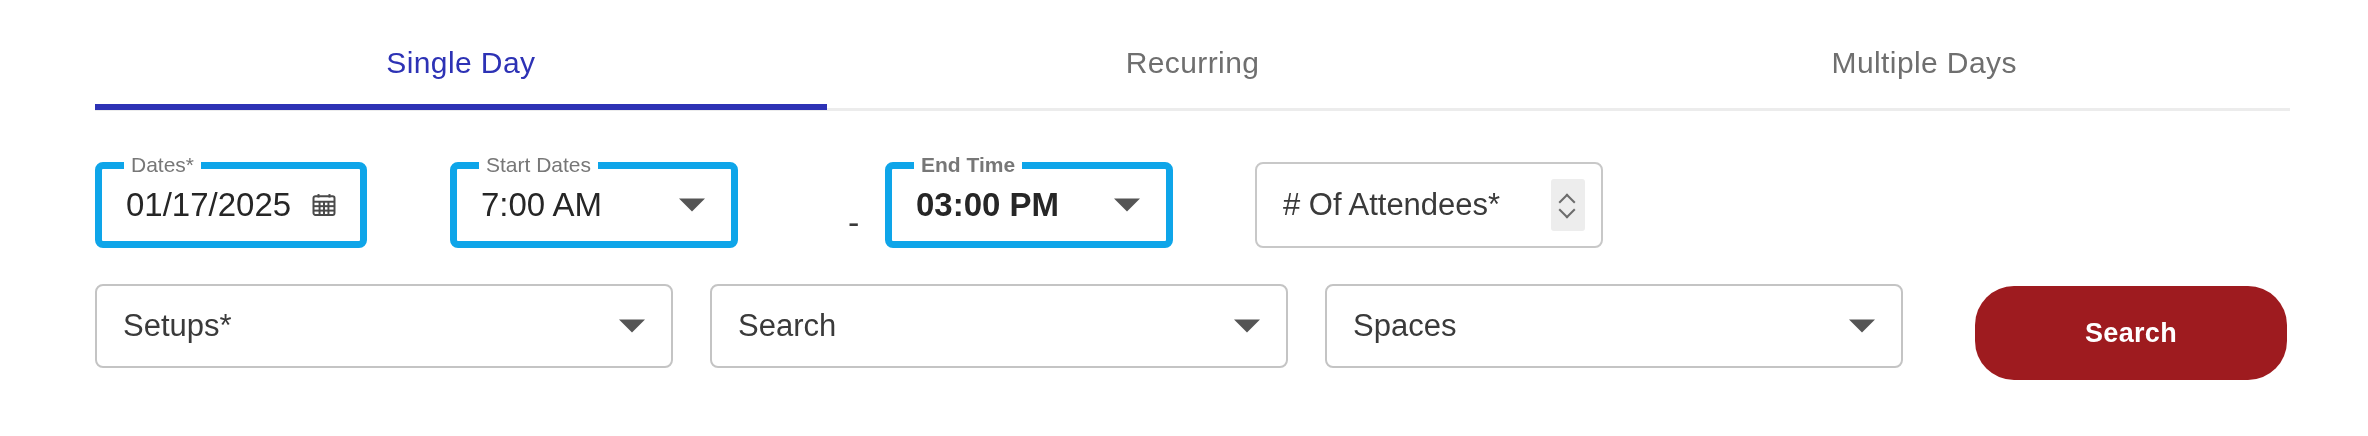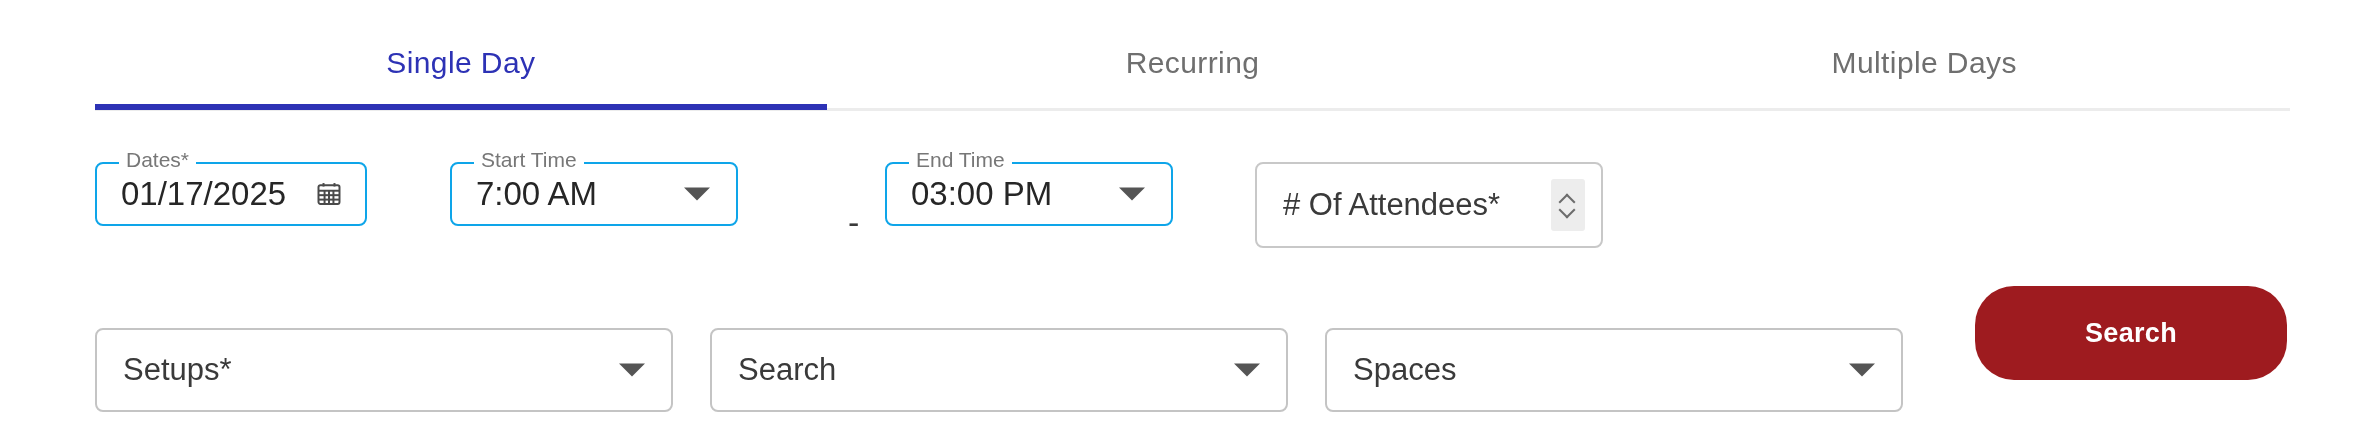--- a/index.html
+++ b/index.html
@@ -81,22 +81,22 @@
   .filter-row-1 {
     position: absolute;
     left: 95px;
     top: 148px;
     height: 100px;
   }
 
   .outlined-field {
     position: absolute;
     top: 14px;
-    height: 64px;
-    border: 2px solid #0ea5e9;
+    height: 86px;
+    border: 7px solid #0ea5e9;
     border-radius: 8px;
     background: #ffffff;
   }
   .outlined-field .legend {
     position: absolute;
     top: -15px;
     left: 22px;
     padding: 0 7px;
     background: #ffffff;
     font-size: 21px;
@@ -122,21 +122,21 @@
     top: 50%;
     transform: translateY(-50%);
     width: 28px;
     height: 28px;
     cursor: pointer;
   }
 
   
   #field-start-time { left: 355px; width: 288px; }
   
-  #field-end-time { left: 790px; width: 288px; }
+  #field-end-time { left: 790px; width: 288px; font-weight: bold; }
 
   .select-caret {
     position: absolute;
     right: 26px;
     top: 50%;
     transform: translateY(-50%);
     width: 0;
     height: 0;
     border-left: 13px solid transparent;
     border-right: 13px solid transparent;
@@ -220,21 +220,20 @@
     height: 90px;
   }
   .select-field {
     position: absolute;
     top: 0;
     height: 84px;
     border: 2px solid #c4c4c4;
     border-radius: 8px;
     background: #ffffff;
     cursor: pointer;
-    margin-top: 44px;
   }
   .select-field .select-label {
     position: absolute;
     left: 26px;
     top: 50%;
     transform: translateY(-50%);
     font-size: 31px;
     color: #3a3a3a;
     white-space: nowrap;
   }
@@ -298,21 +297,21 @@
           <line x1="8.2" y1="9.2" x2="8.2" y2="20.5"></line>
           <line x1="12" y1="9.2" x2="12" y2="20.5"></line>
           <line x1="15.8" y1="9.2" x2="15.8" y2="20.5"></line>
           <line x1="3" y1="13.0" x2="21" y2="13.0"></line>
           <line x1="3" y1="16.8" x2="21" y2="16.8"></line>
         </svg>
       </span>
     </div>
 
     <div class="outlined-field" id="field-start-time">
-      <span class="legend">Start Time</span>
+      <span class="legend">Start Dates</span>
       <span class="field-value">7:00 AM</span>
       <span class="select-caret"></span>
     </div>
 
     <span class="range-dash">-</span>
 
     <div class="outlined-field" id="field-end-time">
       <span class="legend">End Time</span>
       <span class="field-value">03:00 PM</span>
       <span class="select-caret"></span>

